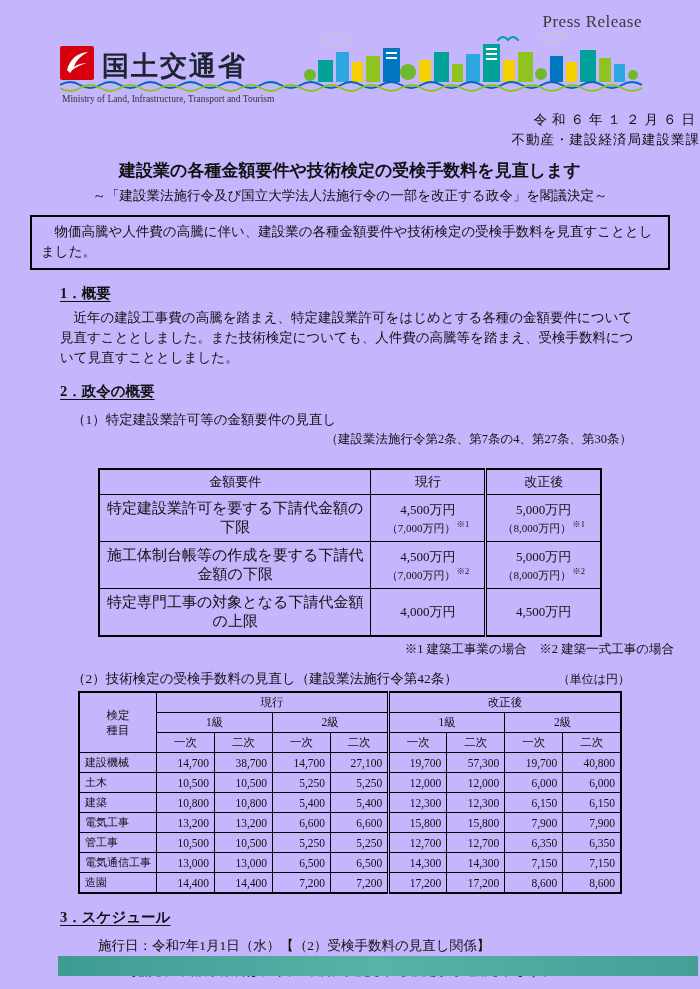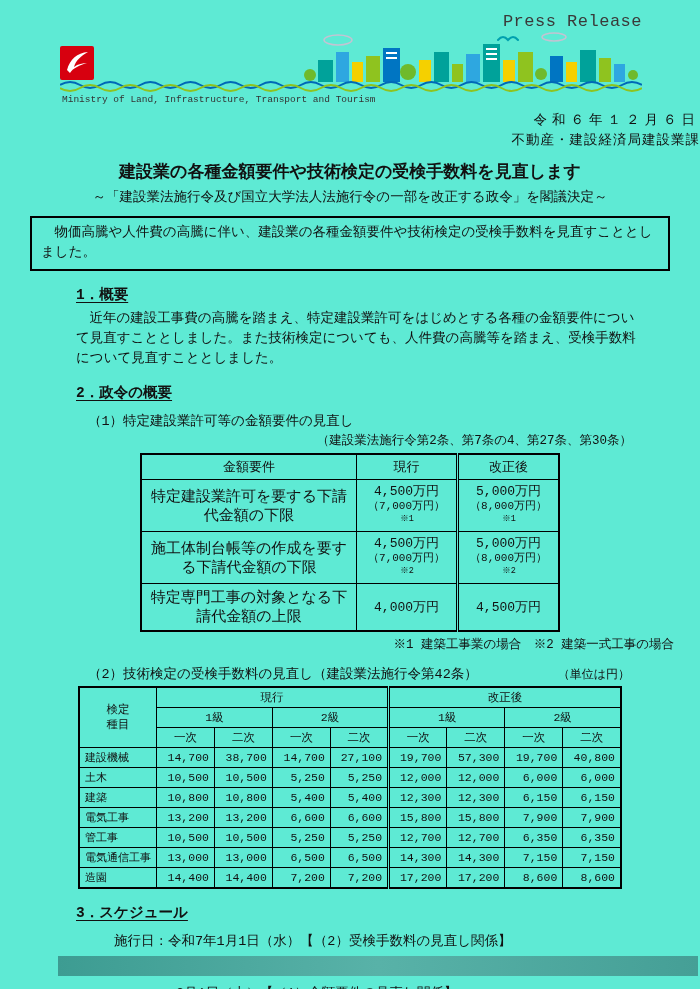--- a/index.html
+++ b/index.html
@@ -1,20 +1,20 @@
 <!DOCTYPE html>
 <html lang="ja"><head>
 <meta charset="utf-8">
 <style>
   * { margin:0; padding:0; box-sizing:border-box; }
   html,body { background:#fff; }
   .page {
     position:relative; width:700px; height:989px; margin:0 auto;
-    background:#5eead4; color:#111; overflow:hidden;
-    font-family:Liberation Mono, monospace;
+    background:#c4b5fd; color:#111; overflow:hidden;
+    font-family:Liberation Serif, serif;
   }
   
   .press-release { position:absolute; top:12px; right:58px; font-size:17px; color:#3a3a3a; letter-spacing:.5px; }
   .brand-row { display:flex; align-items:flex-end; padding:30px 58px 0 60px; }
   .logo { width:34px; height:34px; flex:0 0 34px; margin-bottom:2px; }
   .ministry { font-size:27px; font-weight:bold; color:#1c2430; margin-left:8px; letter-spacing:2px; line-height:1; margin-bottom:2px; white-space:nowrap; }
   .cityscape { flex:1; height:52px; margin-left:14px; }
   .cityscape svg { display:block; width:100%; height:52px; }
   .wave { margin:-4px 58px 0 60px; height:16px; }
   .wave svg { display:block; width:100%; height:16px; }
@@ -22,31 +22,31 @@
   
   .dateline { margin-top:6px; text-align:right; font-size:13.5px; line-height:1.45; }
   .dateline .date { letter-spacing:5px; }
   .dateline .bureau { letter-spacing:1px; }
   
   .title { margin-top:10px; text-align:center; font-size:17px; font-weight:bold; }
   .subtitle { margin-top:5px; text-align:center; font-size:13.5px; }
   
   .lead-box { width:640px; margin:10px auto 0; border:2px solid #000; padding:5px 9px; font-size:13.5px; line-height:1.5; }
   
-  .content { padding:0 58px 0 76px; }
+  .content { padding:0 58px 0 60px; }
   .h2 { margin-top:14px; font-size:14.5px; font-weight:bold; text-decoration:underline; text-underline-offset:3px; }
   .body-text { margin-top:5px; font-size:13.5px; line-height:1.5; }
   .sub-title { margin-top:10px; margin-left:12px; font-size:13.5px; }
   .law-ref { text-align:right; margin-right:10px; font-size:12.5px; margin-top:2px; }
   .sub-row { display:flex; justify-content:space-between; align-items:flex-end; margin:12px 12px 2px 12px; font-size:13.5px; }
   .unit-note { font-size:12px; }
   .table-notes { text-align:right; margin-right:26px; font-size:12.5px; margin-top:4px; }
   
   table { border-collapse:collapse; }
-  .t1 { width:420px; margin:4px auto 0; border:2px solid #000;padding-left:28px; }
+  .t1 { width:504px; margin:20px auto 0; border:2px solid #000;padding-left:28px; }
   .t1 th, .t1 td { border:1px solid #000; }
   .t1 th { font-weight:normal; font-size:13px; text-align:center; padding:3px 2px; }
   .t1 td.lbl { font-size:15px; text-align:center; padding:4px 6px; }
   .t1 td.val { text-align:center; padding:2px 4px; }
   .t1 .main { font-size:13px; }
   .t1 .sub { font-size:11px; line-height:1.2; }
   .t1 .sub sup { font-size:8.5px; margin-left:1px; }
   .t1 col.c1 { width:286px; } .t1 col.c2 { width:119px; } .t1 col.c3 { width:119px; }
   
   .t2 { width:544px; margin:3px auto 0; border:2px solid #000; font-size:11.5px; }
@@ -75,20 +75,21 @@
 
   <div class="press-release">Press Release</div>
 
   <div class="brand-row">
     <span class="logo">
       <svg viewBox="0 0 34 34" width="34" height="34">
         <rect x="0" y="0" width="34" height="34" rx="2" fill="#d7000f"></rect>
         <path d="M7 24 C10 13 17 7 28 6 C21 10 16 14 14 21 C18 18 23 17 27 17 C20 19 13 22 10 27 Z" fill="#fff"></path>
       </svg>
     </span>
+    <span class="ministry">国土交通省</span>
     <span class="cityscape">
       <svg viewBox="0 0 340 52" preserveAspectRatio="xMaxYMax meet">
         <ellipse class="cloud" cx="36" cy="10" rx="14" ry="5"></ellipse>
         <ellipse class="cloud" cx="252" cy="7" rx="12" ry="4"></ellipse>
         <path class="bird" d="M196 10 q5 -6 10 0 q5 -6 10 0"></path>
         <circle cx="8" cy="45" r="6" fill="#6fba2c"></circle>
         <rect x="16" y="30" width="15" height="22" fill="#00a29a"></rect>
         <rect x="34" y="22" width="13" height="30" fill="#2ea7e0"></rect>
         <rect x="50" y="32" width="11" height="20" fill="#f5d000"></rect>
         <rect x="64" y="26" width="14" height="26" fill="#8fc31f"></rect>

